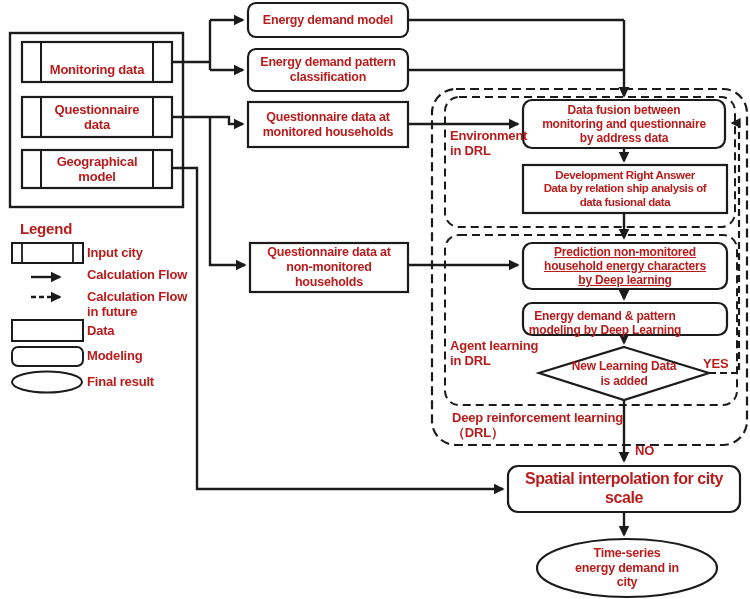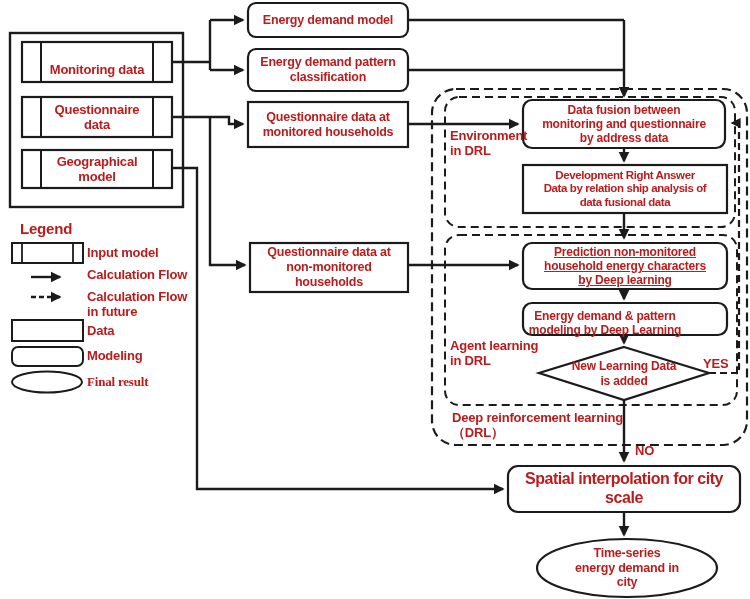--- a/index.html
+++ b/index.html
@@ -123,21 +123,21 @@
   <div class="txt left fs13" style="left:450px;top:126px;width:110px;height:34px;">Environment
 in DRL</div>
   <div class="txt left fs13" style="left:450px;top:336px;width:110px;height:34px;">Agent learning
 in DRL</div>
   <div class="txt left fs13" style="left:452px;top:407px;width:240px;height:36px;">Deep reinforcement learning
 （DRL）</div>
   <div class="txt left fs13" style="left:703px;top:356px;width:40px;height:16px;">YES</div>
   <div class="txt left fs13" style="left:635px;top:443px;width:40px;height:16px;">NO</div>
 
   <div class="txt left fs15" style="left:20px;top:219px;width:90px;height:20px;">Legend</div>
-  <div class="txt left fs13" style="left:87px;top:243px;width:110px;height:20px;">Input model</div>
+  <div class="txt left fs13" style="left:87px;top:243px;width:110px;height:20px;">Input city</div>
   <div class="txt left fs13" style="left:87px;top:266px;width:120px;height:18px;">Calculation Flow</div>
   <div class="txt left fs13" style="left:87px;top:288px;width:120px;height:32px;">Calculation Flow
 in future</div>
   <div class="txt left fs13" style="left:87px;top:320px;width:110px;height:21px;">Data</div>
   <div class="txt left fs13" style="left:87px;top:346px;width:110px;height:20px;">Modeling</div>
-  <div class="txt left fs13" style="left:87px;top:372px;width:110px;height:20px;font-family:Liberation Serif, serif;">Final result</div>
+  <div class="txt left fs13" style="left:87px;top:372px;width:110px;height:20px;">Final result</div>
 
 </div>
 
 </body></html>

